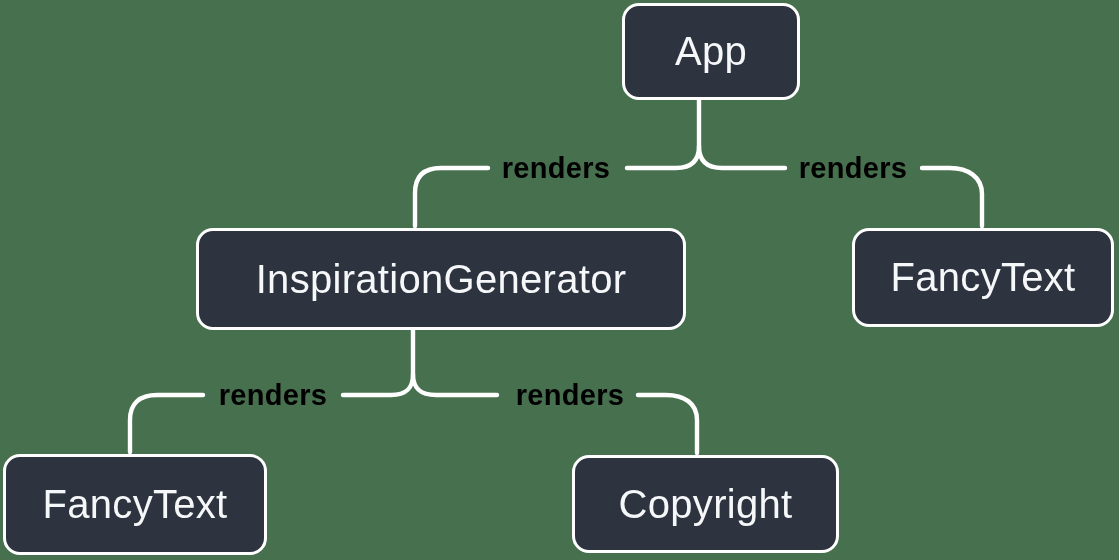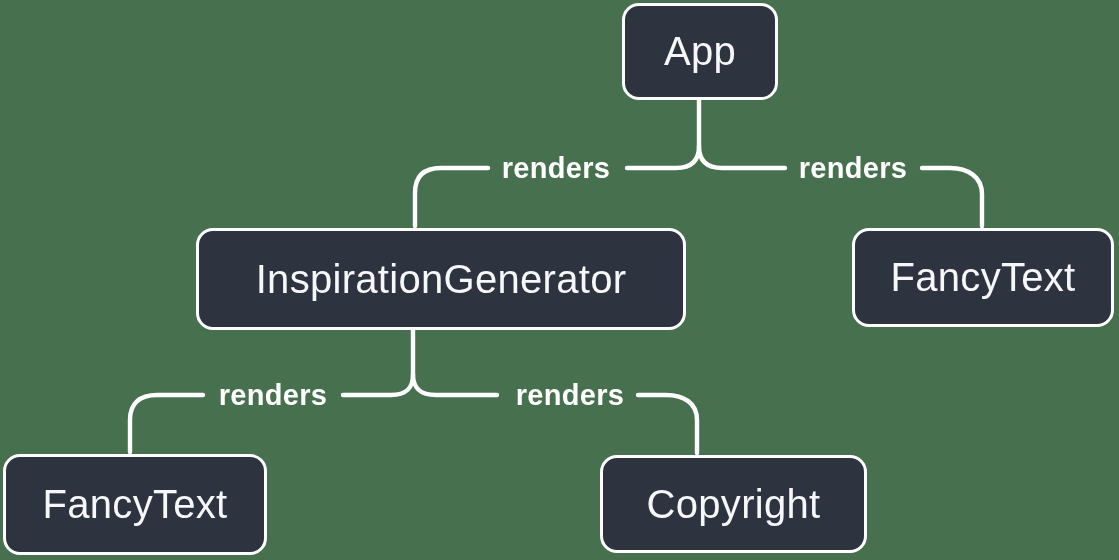--- a/index.html
+++ b/index.html
@@ -38,31 +38,31 @@
     justify-content: center;
     color: #f6f7f9;
     font-size: 40px;
     font-weight: 400;
     letter-spacing: 0.3px;
     white-space: nowrap;
   }
   .edge-label {
     position: absolute;
     transform: translate(-50%, -50%);
-    color: #ffffff;
+    color: #000000;
     font-size: 29px;
     font-weight: 700;
     letter-spacing: 0.3px;
     white-space: nowrap;
   }
-  .node-app                  { left: 622px; top: 3px;   width: 156px; height: 97px; }
+  .node-app                  { left: 622px; top: 3px;   width: 178px; height: 97px; }
   .node-inspiration         { left: 196px; top: 228px; width: 490px; height: 102px; }
   .node-fancytext-right     { left: 852px; top: 228px; width: 262px; height: 99px; }
   .node-fancytext-left      { left: 3px;   top: 454px; width: 264px; height: 101px; }
-  .node-copyright           { left: 600px; top: 455px; width: 267px; height: 98px; }
+  .node-copyright           { left: 572px; top: 455px; width: 267px; height: 98px; }
   .label-top-left     { left: 556px; top: 168px; }
   .label-top-right    { left: 853px; top: 168px; }
   .label-bottom-left  { left: 273px; top: 395px; }
   .label-bottom-right { left: 570px; top: 395px; }
 </style>
 </head>
 <body>
 
 <div class="stage">
 

